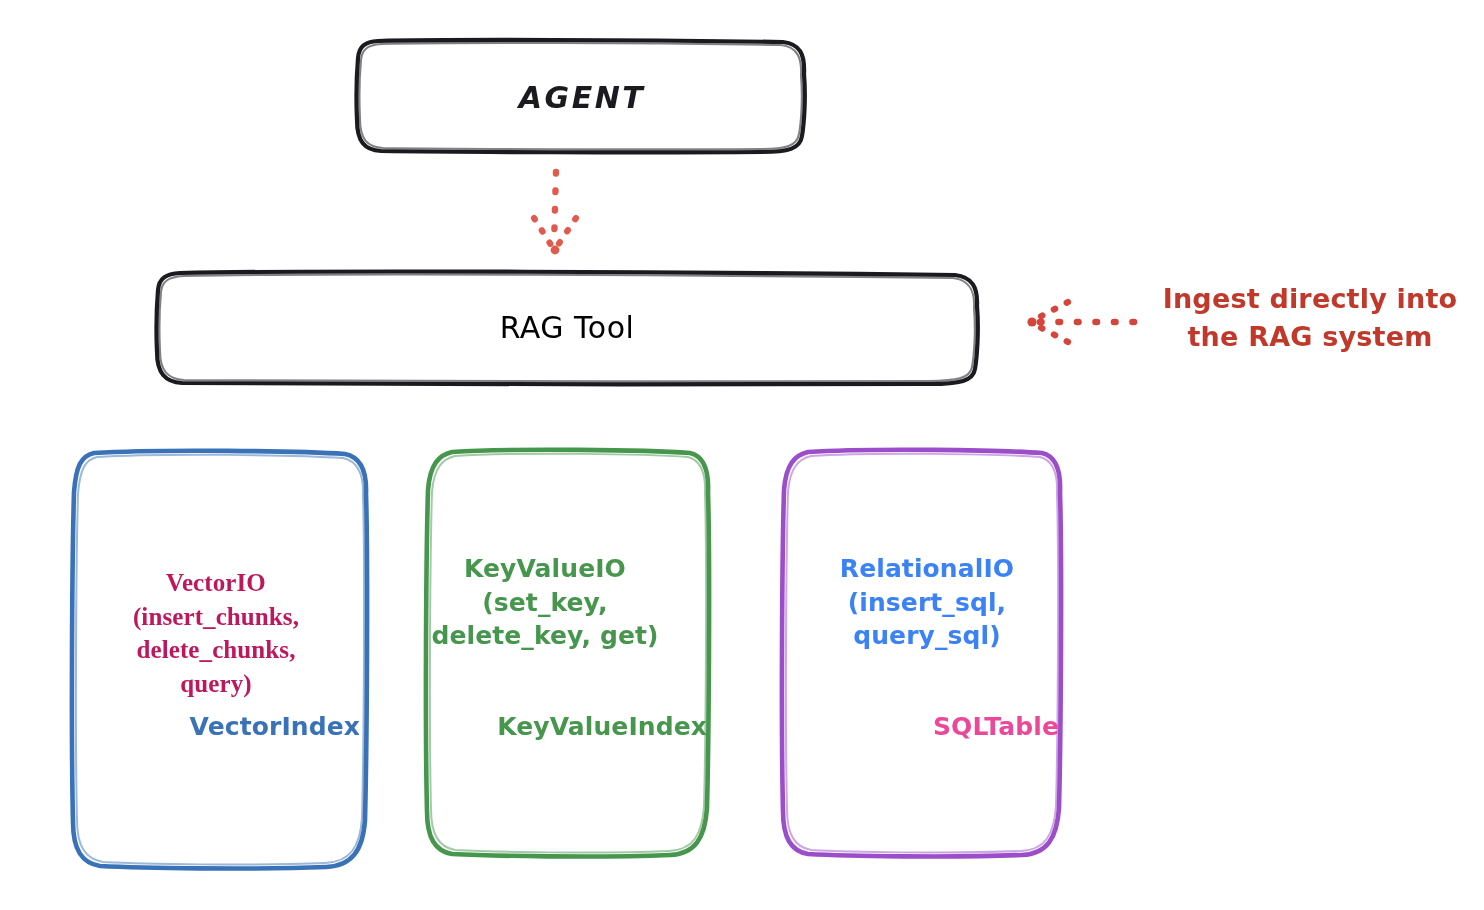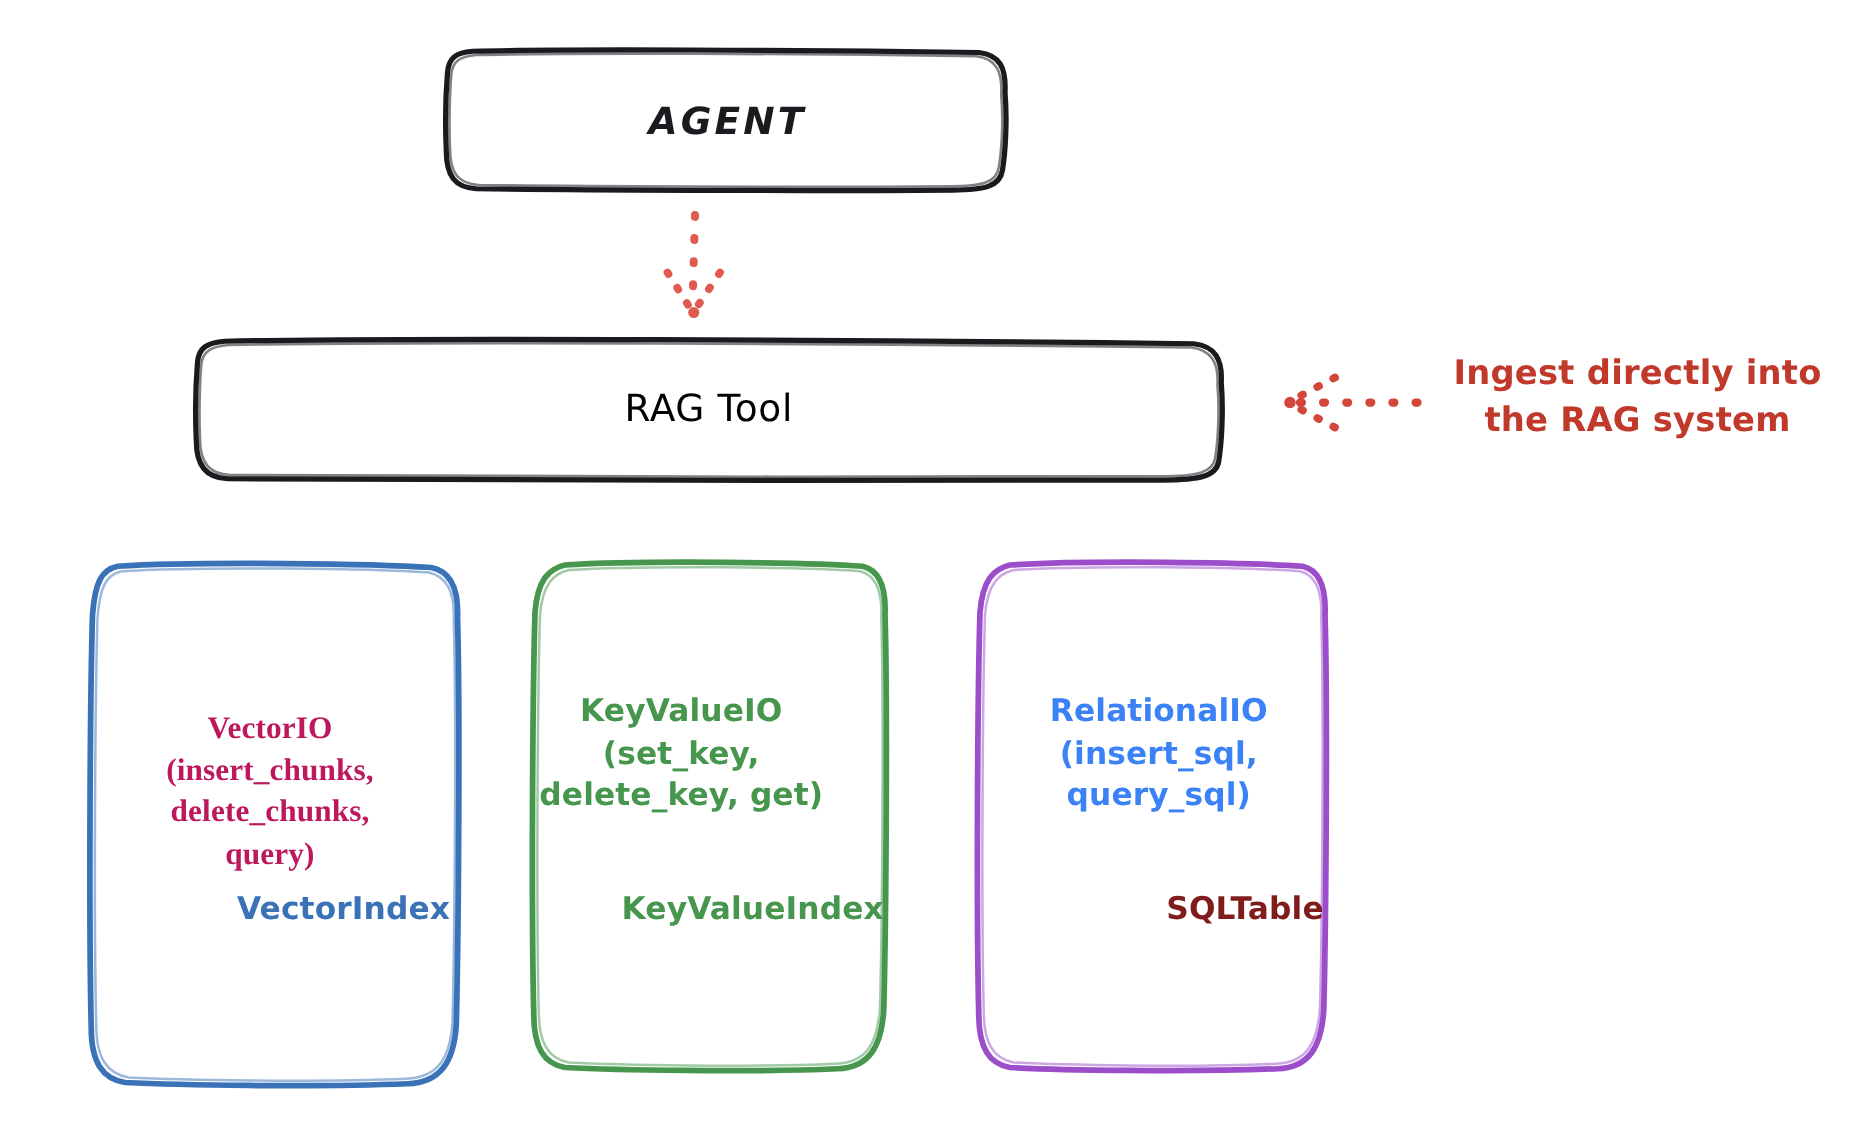--- a/index.html
+++ b/index.html
@@ -85,21 +85,21 @@
     user-select: none;
   }
 
   #vector-api   { left: 72px;  top: 566px; width: 288px; color: #be185d; font-family: Liberation Serif, serif; }
   #vector-index { left: 72px;  top: 712px; width: 288px; color: #3a72b8; }
 
   #kv-api       { left: 404px; top: 552px; width: 282px; color: #46964d; }
   #kv-index     { left: 425px; top: 712px; width: 282px; color: #46964d; }
 
   #rel-api      { left: 789px; top: 552px; width: 276px; color: #3b82f6; }
-  #rel-index    { left: 783px; top: 712px; width: 276px; color: #7f1d1d; }
+  #rel-index    { left: 783px; top: 712px; width: 276px; color: #ec4899; }
 </style>
 </head>
 <body>
 
 <svg id="canvas" viewBox="0 0 1484 910" xmlns="http://www.w3.org/2000/svg">
 
   <g>
     <path d="M 378 41
              C 450 39, 640 40, 783 42
              C 800 44, 805 54, 804 74

